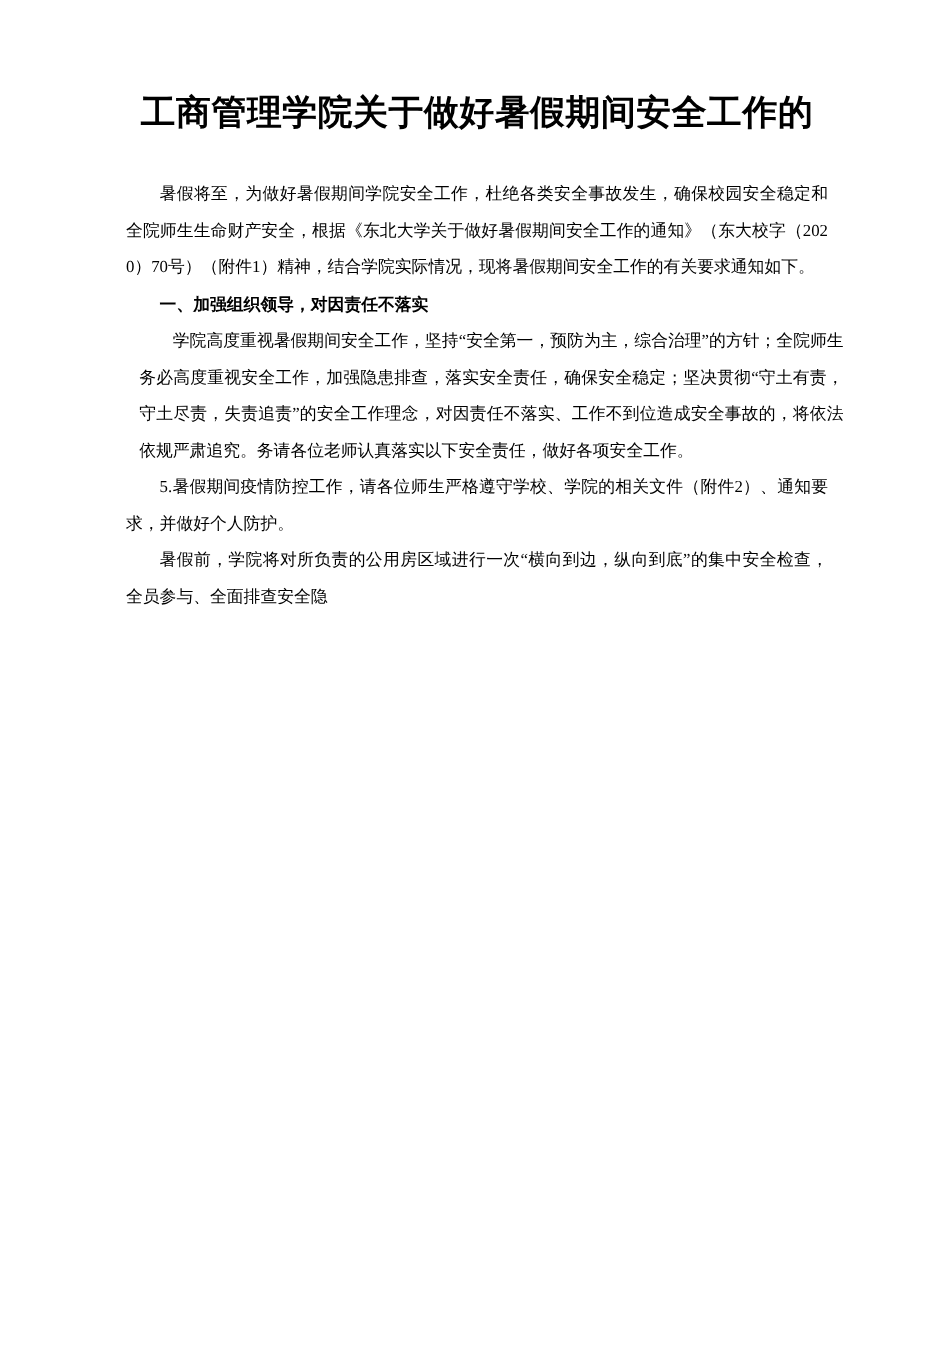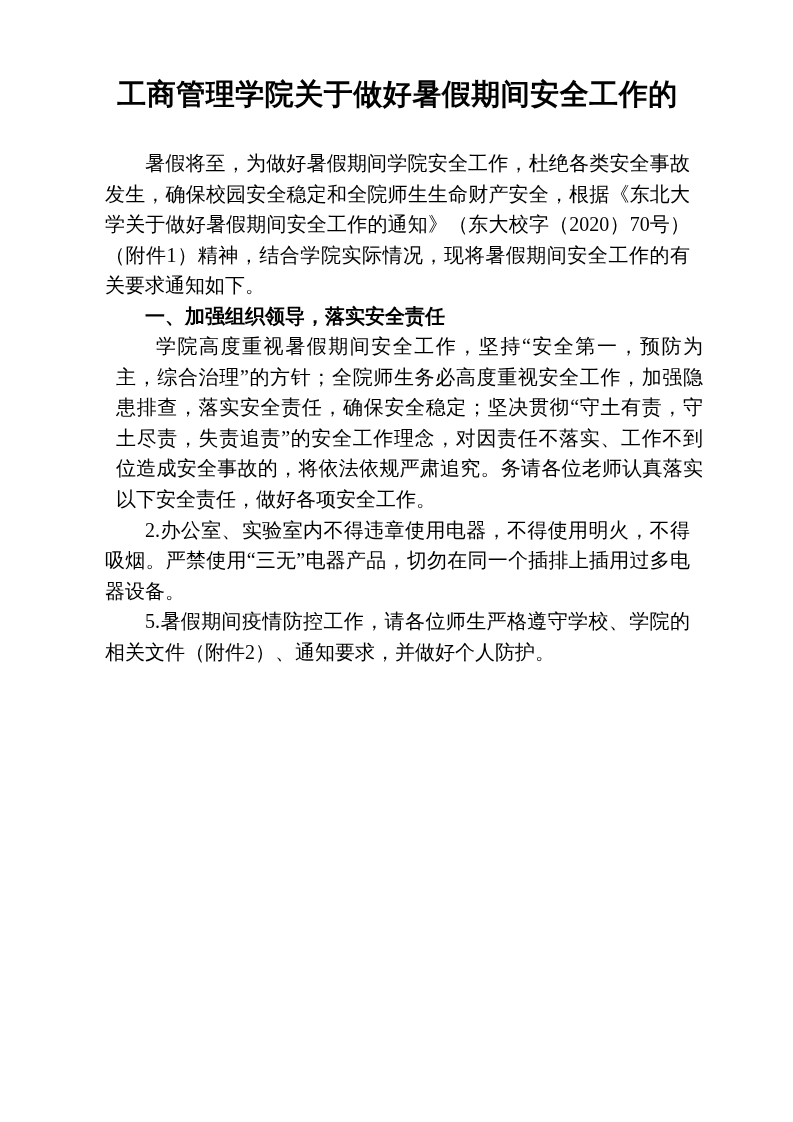--- a/index.html
+++ b/index.html
@@ -24,21 +24,21 @@
     line-height: 42px;
     font-weight: bold;
     text-align: center;
     letter-spacing: 0.5px;
   }
   h1.doc-title .title-line {
     display: block;
   }
   .doc-body p, .doc-body h2 {
     margin: 0;
-    font-size: 20px;
+    font-size: 14px;
     line-height: 30.55px;
     text-align: justify;
     text-indent: 2em;
     font-weight: normal;
     word-break: break-all;
   }
   .doc-body h2.section-heading {
     font-weight: bold;
     text-align: left;
   }
@@ -53,24 +53,24 @@
 <div class="page">
 
   <h1 class="doc-title">
     <span class="title-line">工商管理学院关于做好暑假期间安全工作的</span>
   </h1>
 
   <div class="doc-body">
 
     <p>暑假将至，为做好暑假期间学院安全工作，杜绝各类安全事故发生，确保校园安全稳定和全院师生生命财产安全，根据《东北大学关于做好暑假期间安全工作的通知》（东大校字（2020）70号）（附件1）精神，结合学院实际情况，现将暑假期间安全工作的有关要求通知如下。</p>
 
-    <h2 class="section-heading">一、加强组织领导，落实安全责任</h2>
+    <h2 class="section-heading">一、加强组织领导，对因责任不落实</h2>
 
     <p class="shifted">学院高度重视暑假期间安全工作，坚持“安全第一，预防为主，综合治理”的方针；全院师生务必高度重视安全工作，加强隐患排查，落实安全责任，确保安全稳定；坚决贯彻“守土有责，守土尽责，失责追责”的安全工作理念，对因责任不落实、工作不到位造成安全事故的，将依法依规严肃追究。务请各位老师认真落实以下安全责任，做好各项安全工作。</p>
 
-    <p>2.办公室、实验室内不得违章使用电器，不得使用明火，不得吸烟。严禁使用“三无”电器产品，切勿在同一个插排上插用过多电器设备。</p>
     <p>5.暑假期间疫情防控工作，请各位师生严格遵守学校、学院的相关文件（附件2）、通知要求，并做好个人防护。</p>
 
 
+    <p>暑假前，学院将对所负责的公用房区域进行一次“横向到边，纵向到底”的集中安全检查，全员参与、全面排查安全隐</p>
 
   </div>
 
 </div>
 
 </body></html>

